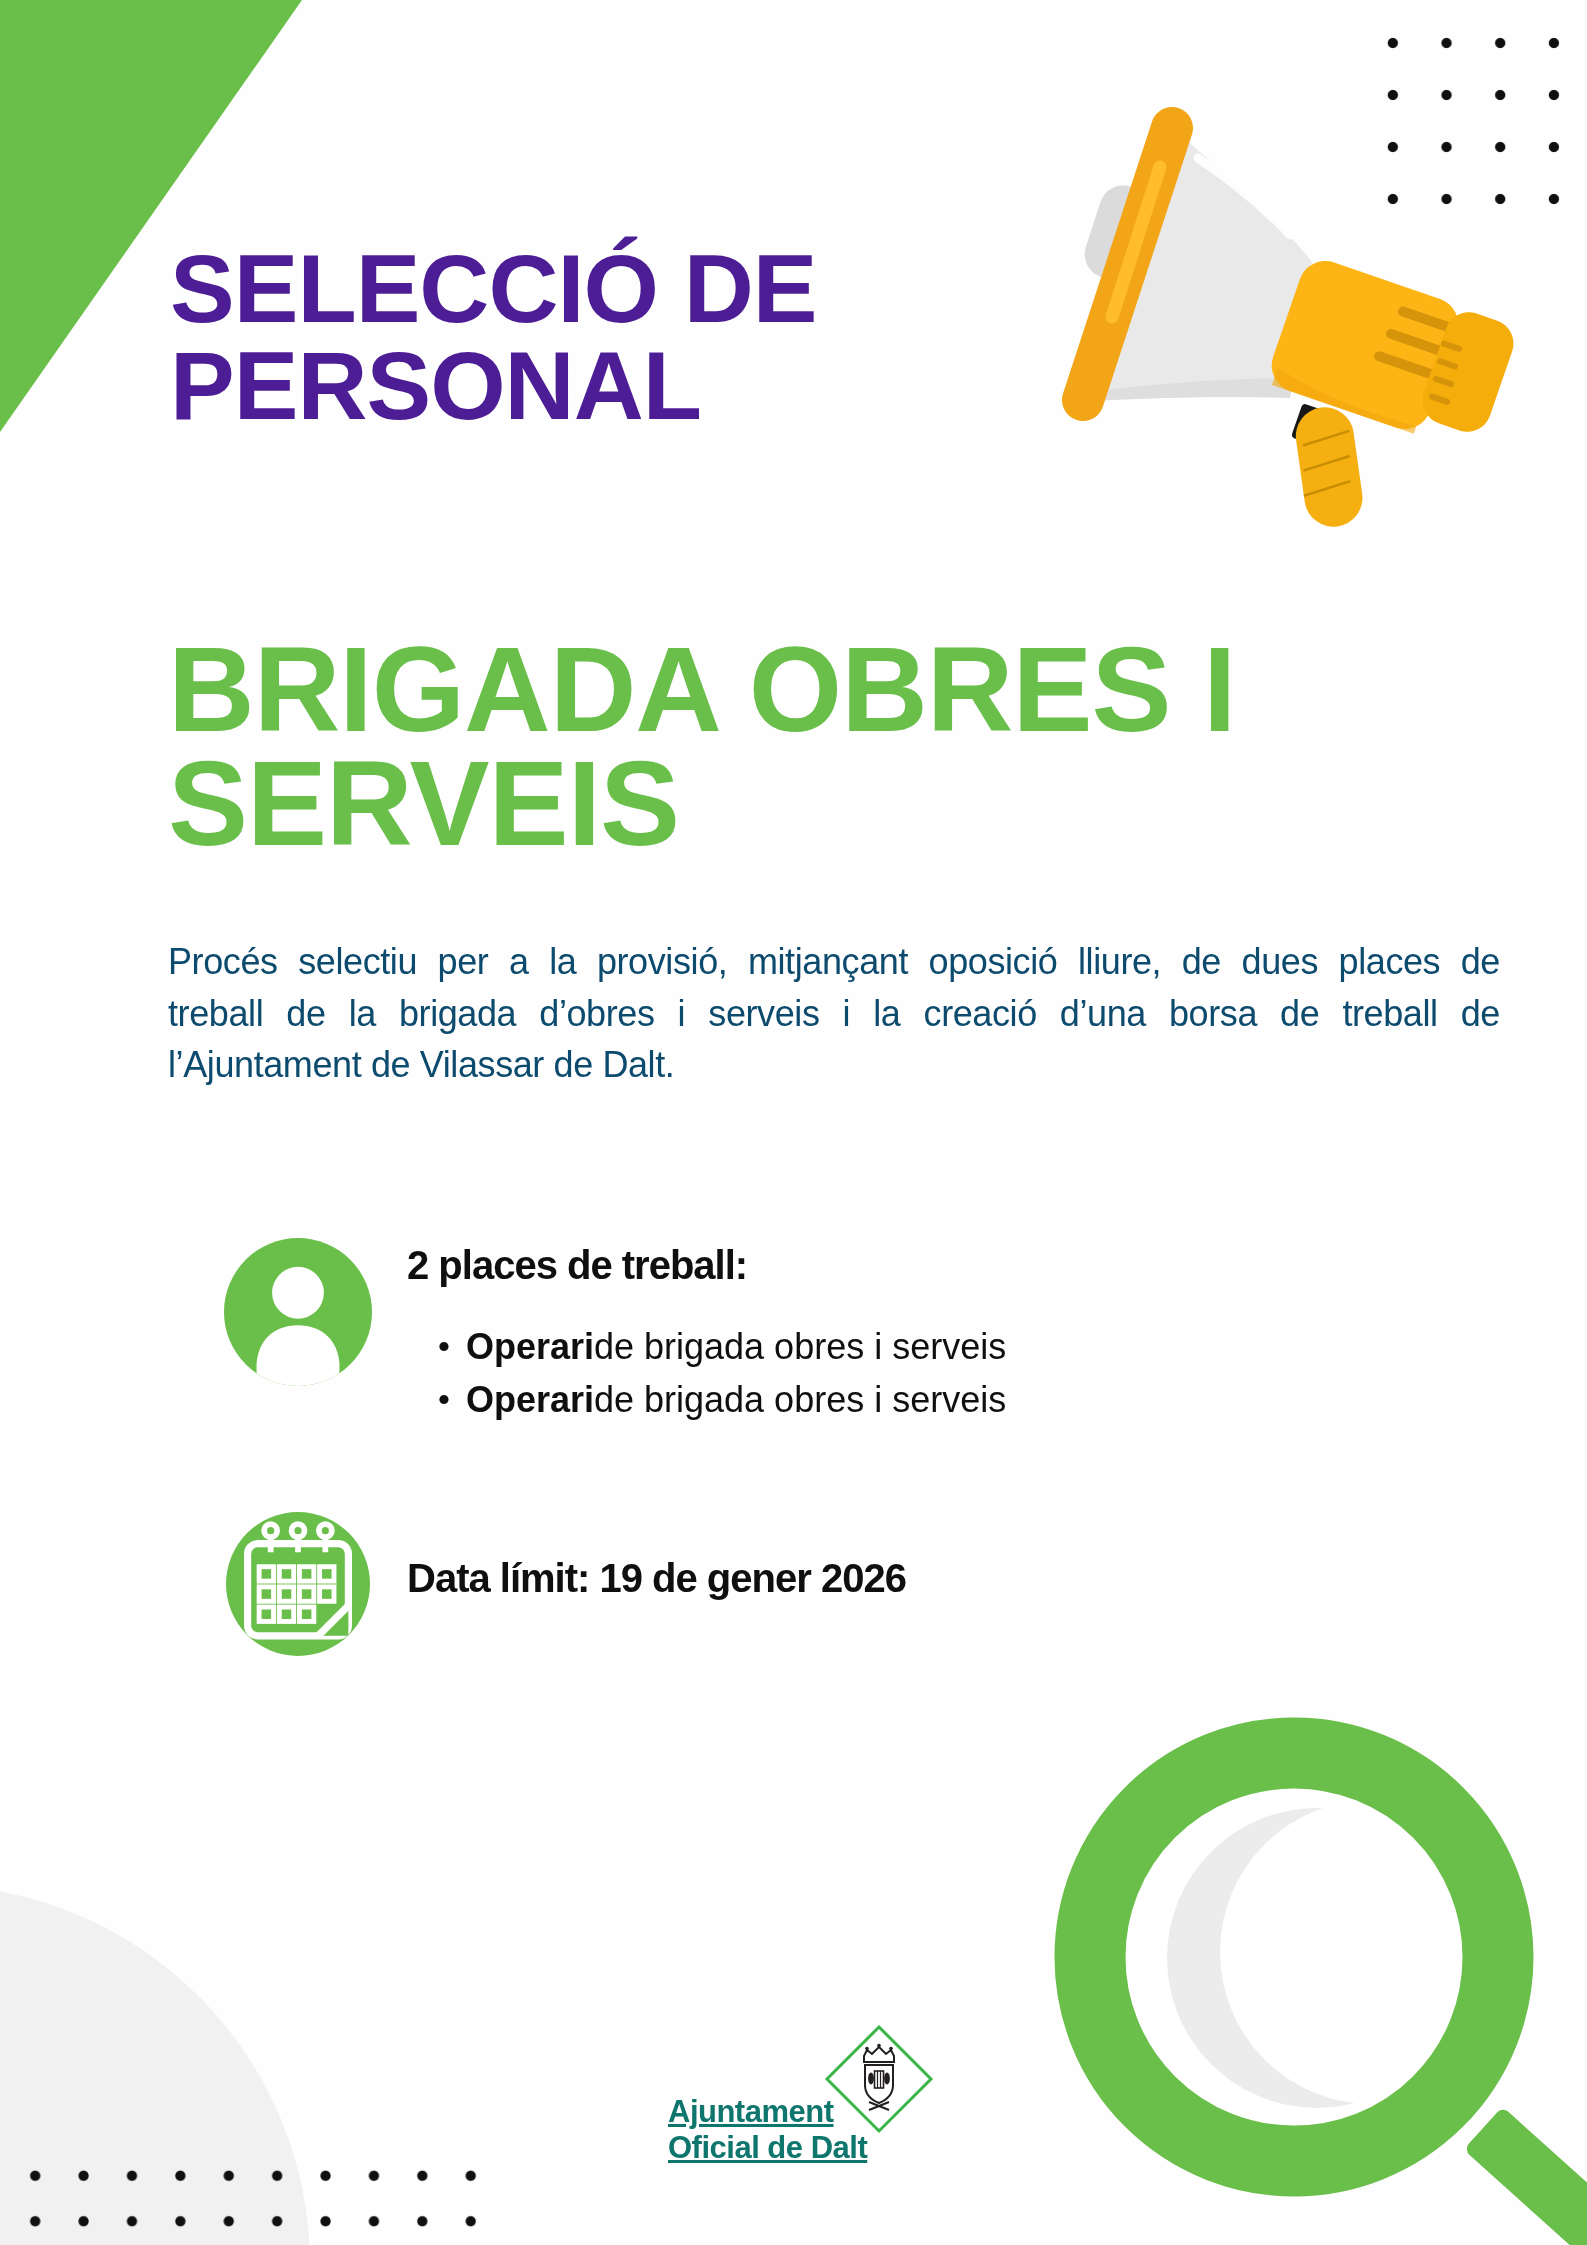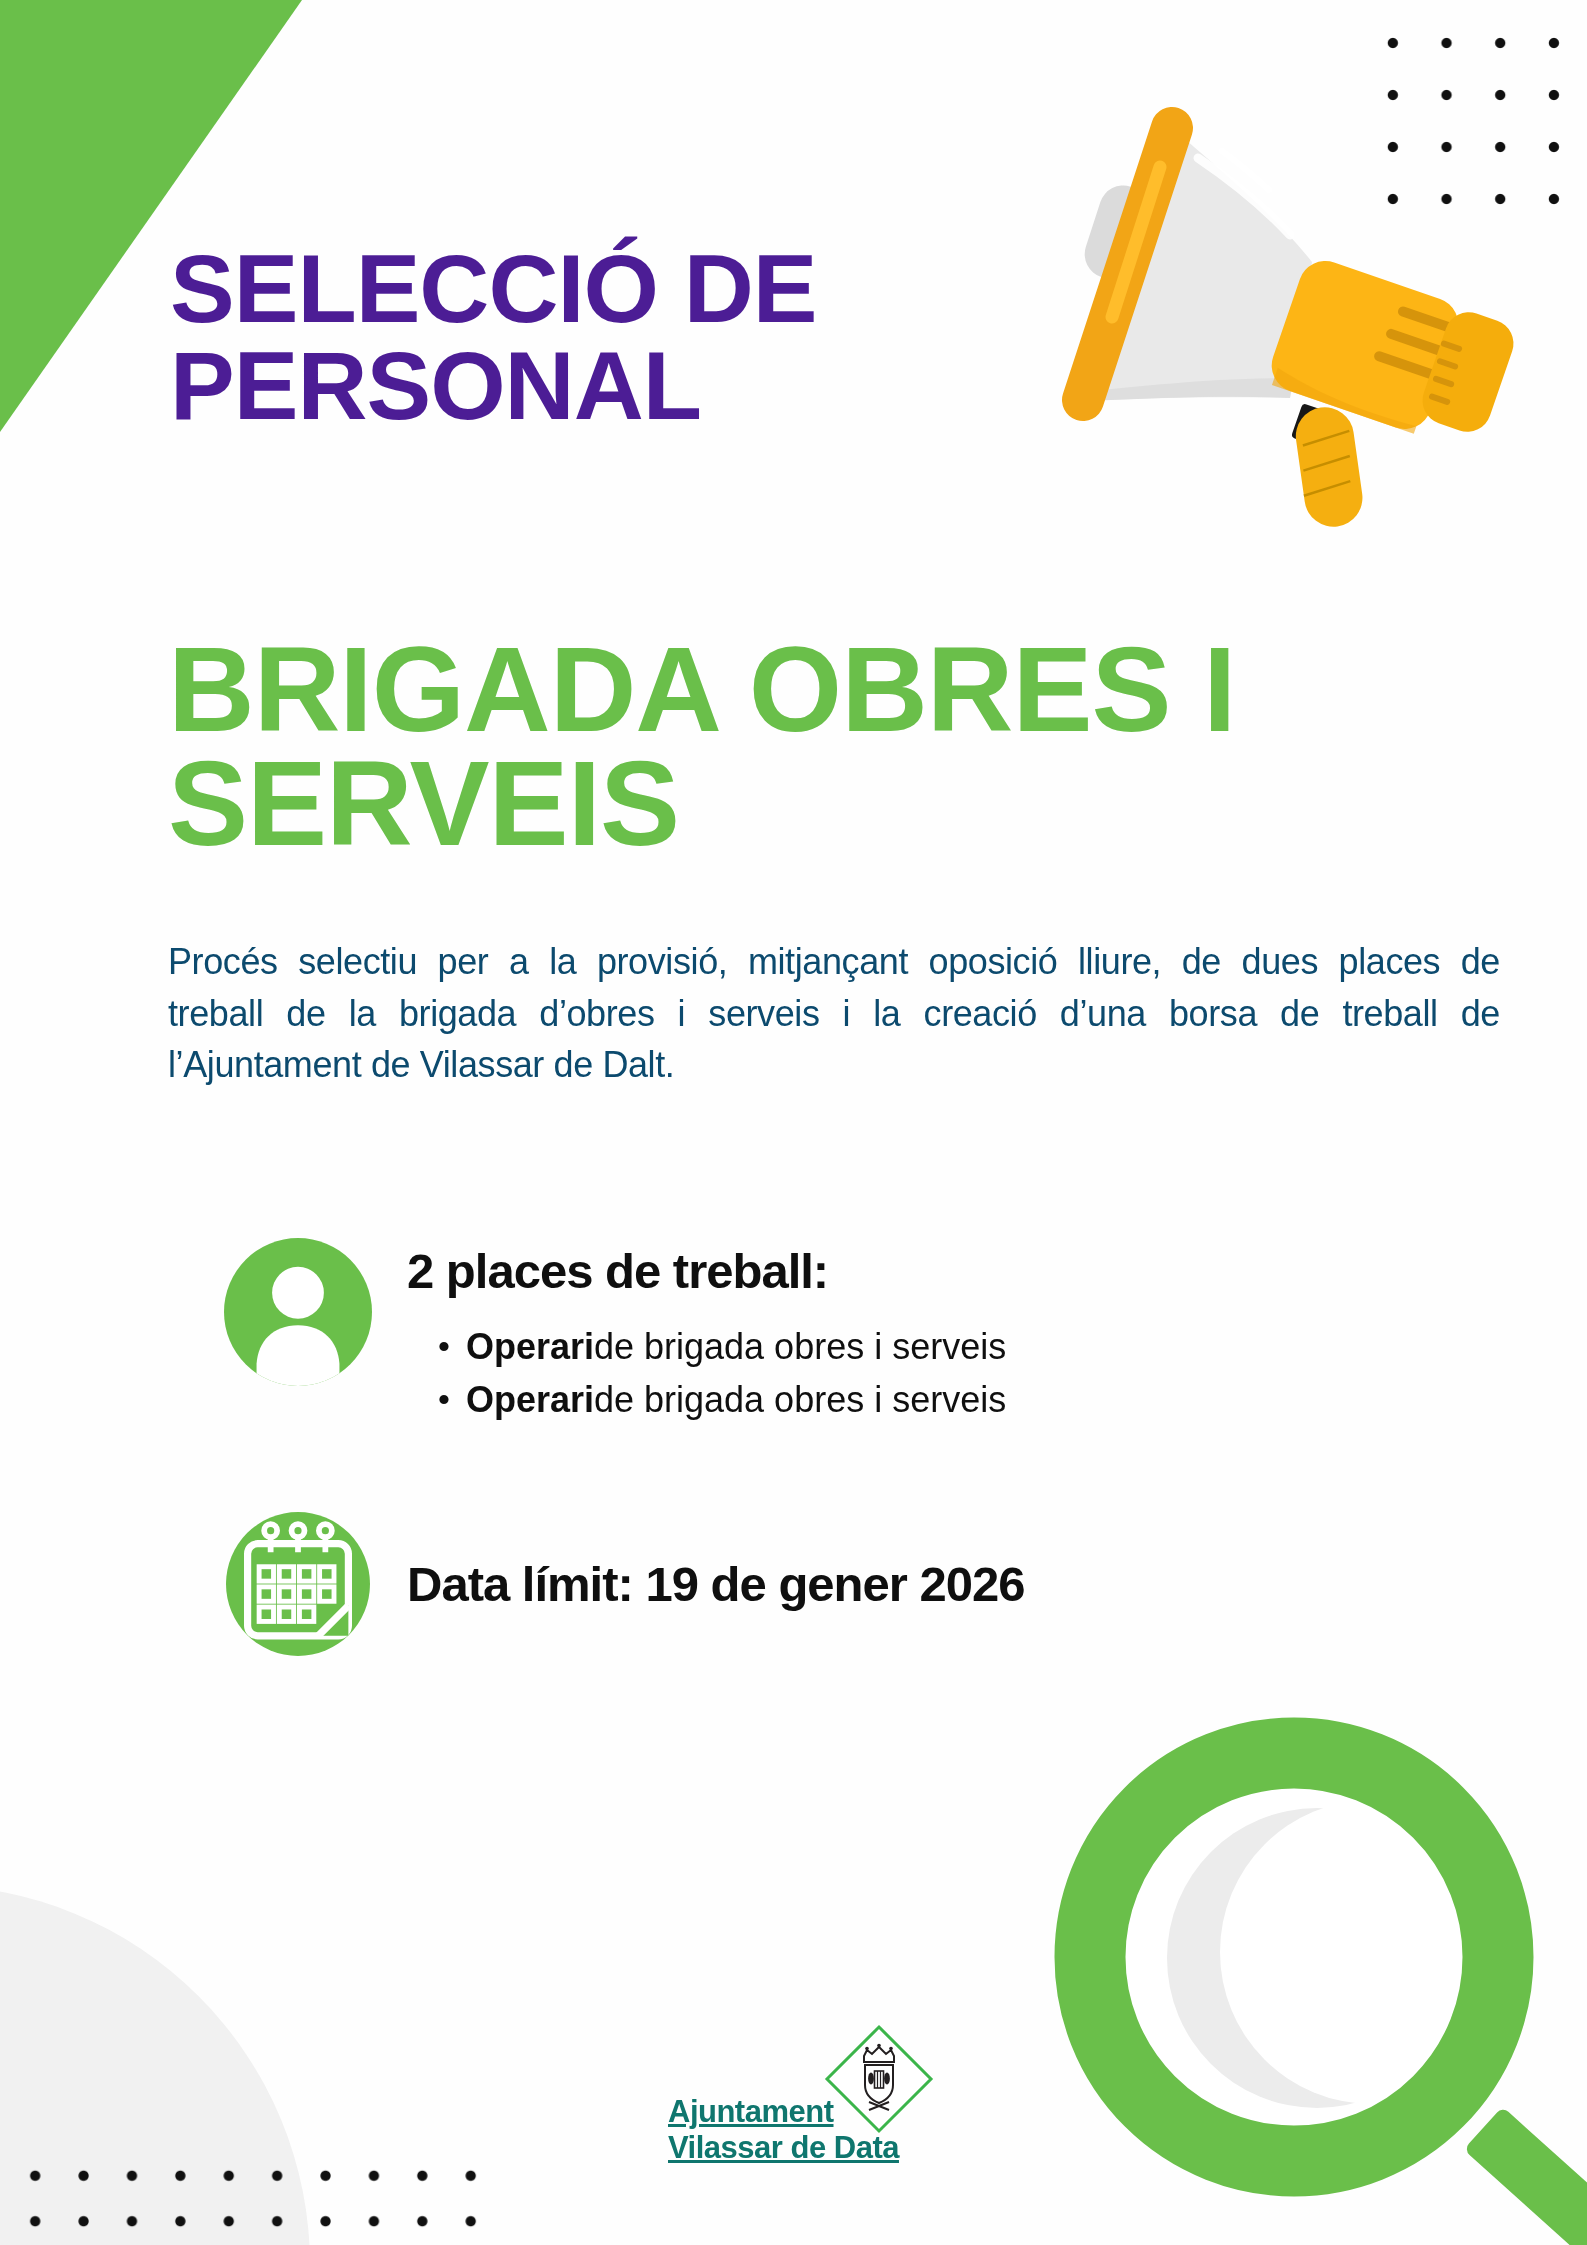--- a/index.html
+++ b/index.html
@@ -51,21 +51,21 @@
   .pline{text-align:justify; text-align-last:justify;}
   .pline-last{text-align:left;}
 
   
   .icon-circle{
     border-radius:50%; background:#6abf4a; overflow:hidden;
   }
   .circle-person{left:224px; top:1238px; width:148px; height:148px;}
   .circle-cal{left:226px; top:1512px; width:144px; height:144px;}
   .row-heading{
-    color:#0f0f0f; font-weight:bold; font-size:49px; letter-spacing:-1px; white-space:nowrap;
+    color:#0f0f0f; font-weight:bold; font-size:40px; letter-spacing:-1px; white-space:nowrap;
   }
   .positions-heading{left:407px; top:1243px;}
   .deadline-text{left:407px; top:1556px;}
   .bullet-list{left:438px; top:1320px;}
   .bullet-row{height:53px; display:flex; align-items:center; color:#0f0f0f; font-size:36px; white-space:nowrap;}
   .bullet-mark{font-size:34px; margin-right:16px;}
   .bullet-strong{font-weight:bold;}
 
   
   .gray-circle{
@@ -211,21 +211,21 @@
       <circle cx="332" cy="262" r="152" fill="#ffffff"></circle>
     </g>
     <circle cx="254" cy="267" r="204" fill="none" stroke="#6abf4a" stroke-width="71"></circle>
     <g transform="translate(443,438) rotate(42)">
       <rect x="0" y="-29" width="320" height="58" rx="8" fill="#6abf4a"></rect>
     </g>
   </svg>
 
   <div class="abs logo-text">
     <div>Ajuntament</div>
-    <div>Vilassar de Data</div>
+    <div>Oficial de Dalt</div>
   </div>
   <svg class="abs" style="left:821px;top:2021px;" width="116" height="116" viewBox="0 0 116 116">
     <polygon points="58,6 110,58 58,110 6,58" fill="#ffffff" stroke="#3bb54a" stroke-width="3"></polygon>
     <g stroke="#231f20" fill="none" stroke-width="2">
       <path d="M43,41 L43,35 L46,29 L51,33 L58,26 L65,33 L70,29 L73,35 L73,41 Z" fill="#ffffff"></path>
       <path d="M44,44 L72,44 L72,64 C72,75 63,80 58,82 C53,80 44,75 44,64 Z" fill="#ffffff"></path>
       <rect x="53.5" y="50" width="9" height="17" stroke-width="1.6"></rect>
       <line x1="56.5" y1="50" x2="56.5" y2="67" stroke-width="1.2"></line>
       <line x1="59.5" y1="50" x2="59.5" y2="67" stroke-width="1.2"></line>
       <line x1="48" y1="89" x2="68" y2="81"></line>

